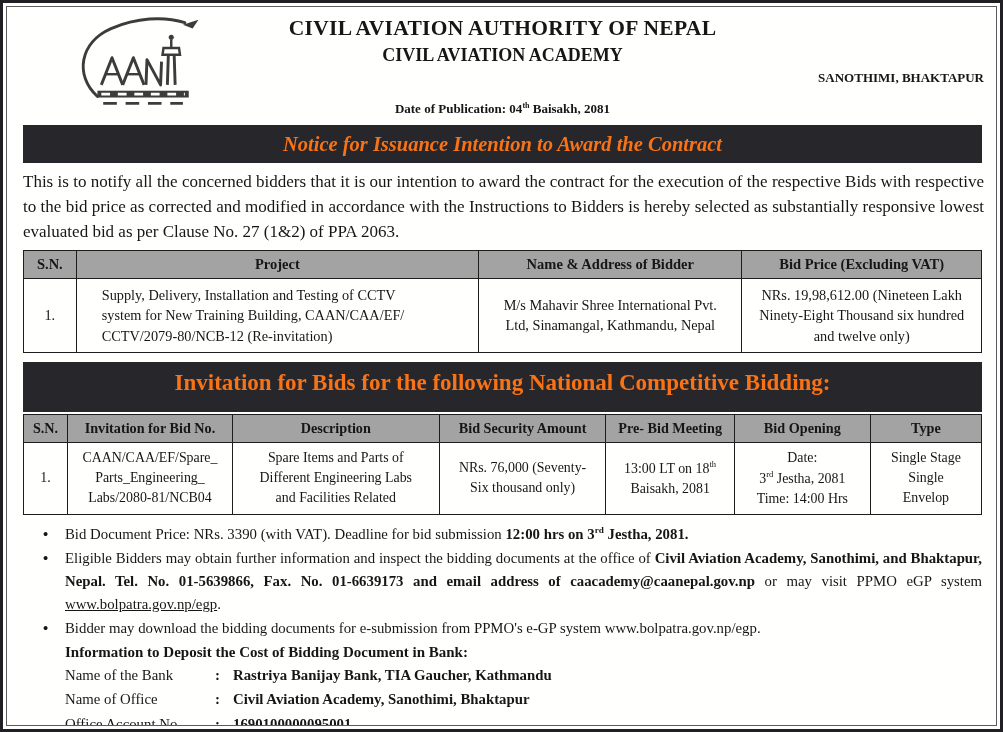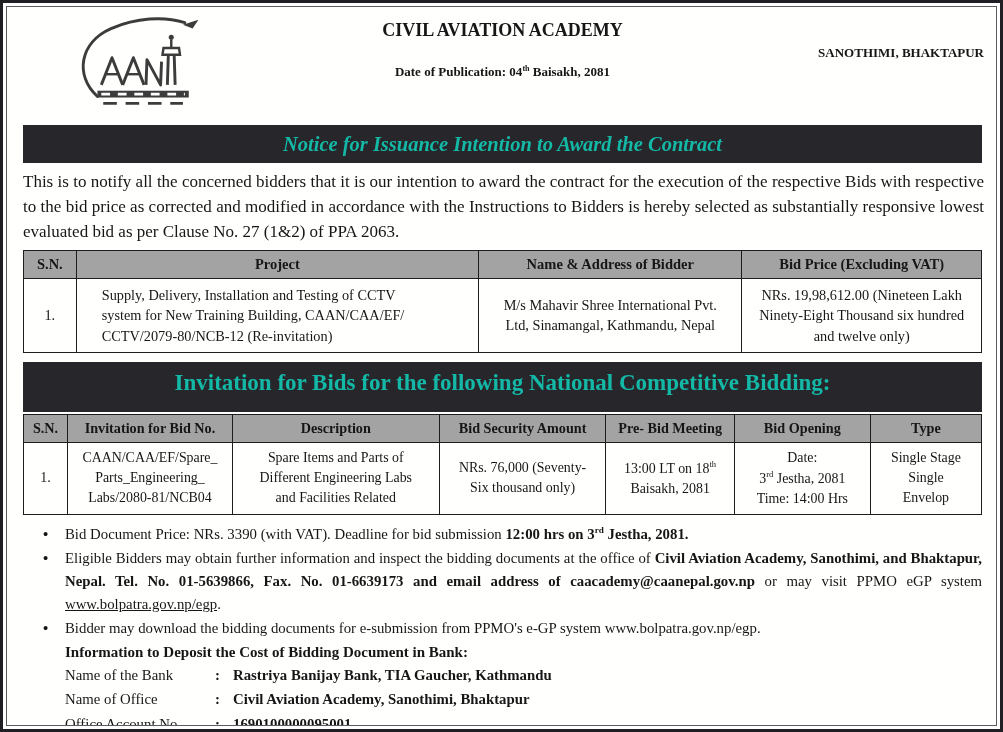--- a/index.html
+++ b/index.html
@@ -11,25 +11,25 @@
   .frame {
     box-sizing:border-box; height:100%; border:1.5px solid #5a5a60;
     padding:4px 12px 0 14px; overflow:hidden; background:#fffffe;
   }
   
   .hdr { position:relative; text-align:center; padding-top:5px; height:106px; }
   .logo { position:absolute; left:46px; top:2px; }
   .org   { font-size:21.5px; font-weight:bold; letter-spacing:.3px; }
   .acad  { font-size:18px;   font-weight:bold; margin-top:4px; }
   .loc   { font-size:13px; font-weight:bold; margin-top:4px;text-align:right; }
-  .pub   { font-size:13px;   font-weight:bold; margin-top:3px; }
+  .pub   { font-size:13px;   font-weight:bold; margin-top:15px; }
   sup { font-size:.62em; }
   
   .banner {
-    background:#26262b; color:#14b8a6; text-align:center; margin:3px 2px 0 2px;
+    background:#26262b; color:#f97316; text-align:center; margin:3px 2px 0 2px;
   }
   .banner.notice { height:38px; line-height:38px; font-size:20.5px; font-weight:bold; font-style:italic; }
   .banner.invite { height:50px; line-height:42px; font-size:23px; font-weight:bold; margin-top:9px; }
   
   .para { margin:7px 0 5px 2px; font-size:17px; line-height:1.47; text-align:justify; }
   
   table { width:calc(100% - 4px); margin:2px; border-collapse:collapse; table-layout:fixed; }
   th, td { border:1.7px solid #1d1d1d; }
   thead th { background:#a3a3a3; font-weight:bold; font-size:14.5px; padding:5px 3px; text-align:center; }
   tbody td { font-size:14.3px; padding:6px 5px; vertical-align:middle; text-align:center; line-height:1.42; }
@@ -69,20 +69,21 @@
           <path d="M80,74 L81,48 L95,74 L96,50" stroke="#3c3c3c" stroke-width="3" fill="none" stroke-linejoin="round"></path>
           <path d="M102,74 L103,43 M110,74 L109,43" stroke="#3c3c3c" stroke-width="3"></path>
           <path d="M97,43 L115,43 L114,36 L98,36 Z" stroke="#3c3c3c" stroke-width="2.5" fill="none"></path>
           <path d="M106,36 L106,27" stroke="#3c3c3c" stroke-width="2.5"></path>
           <circle cx="106" cy="25" r="2.6" fill="#3c3c3c"></circle>
           <rect x="30" y="80" width="94" height="7" fill="#3c3c3c"></rect>
           <path d="M34,83.5 L120,83.5" stroke="#ffffff" stroke-width="3" stroke-dasharray="9 8"></path>
           <path d="M36,93 L118,93" stroke="#3c3c3c" stroke-width="3" stroke-dasharray="14 9"></path>
         </svg>
       </div>
+      <div class="org">CIVIL AVIATION AUTHORITY OF NEPAL</div>
       <div class="acad">CIVIL AVIATION ACADEMY</div>
       <div class="loc">SANOTHIMI, BHAKTAPUR</div>
       <div class="pub"><span>Date of Publication: 04</span><sup>th</sup><span> Baisakh, 2081</span></div>
     </div>
 
     <div class="banner notice">Notice for Issuance Intention to Award the Contract</div>
 
     <div class="para">This is to notify all the concerned bidders that it is our intention to award the contract for the execution of the respective Bids with respective to the bid price as corrected and modified in accordance with the Instructions to Bidders is hereby selected as substantially responsive lowest evaluated bid as per Clause No. 27 (1&amp;2) of PPA 2063.</div>
 
     <table class="t1">

